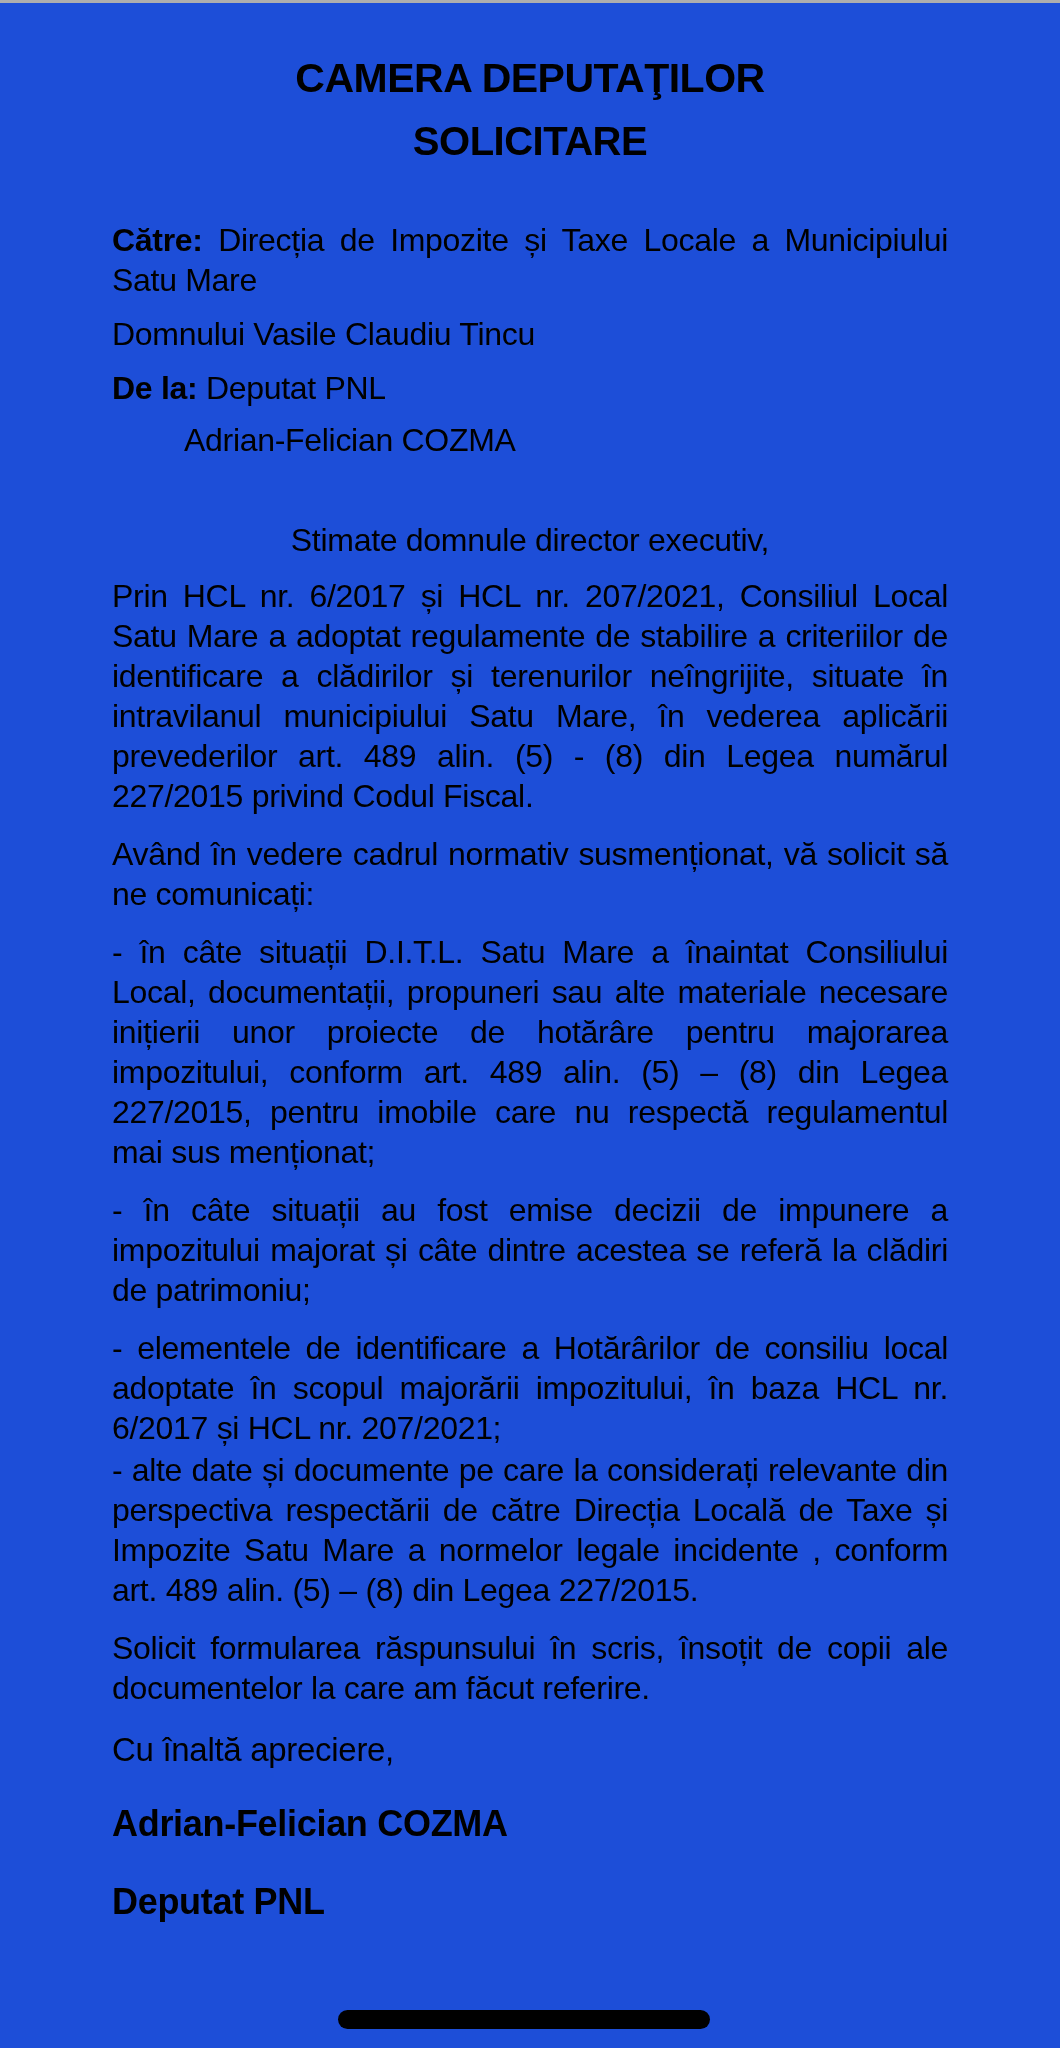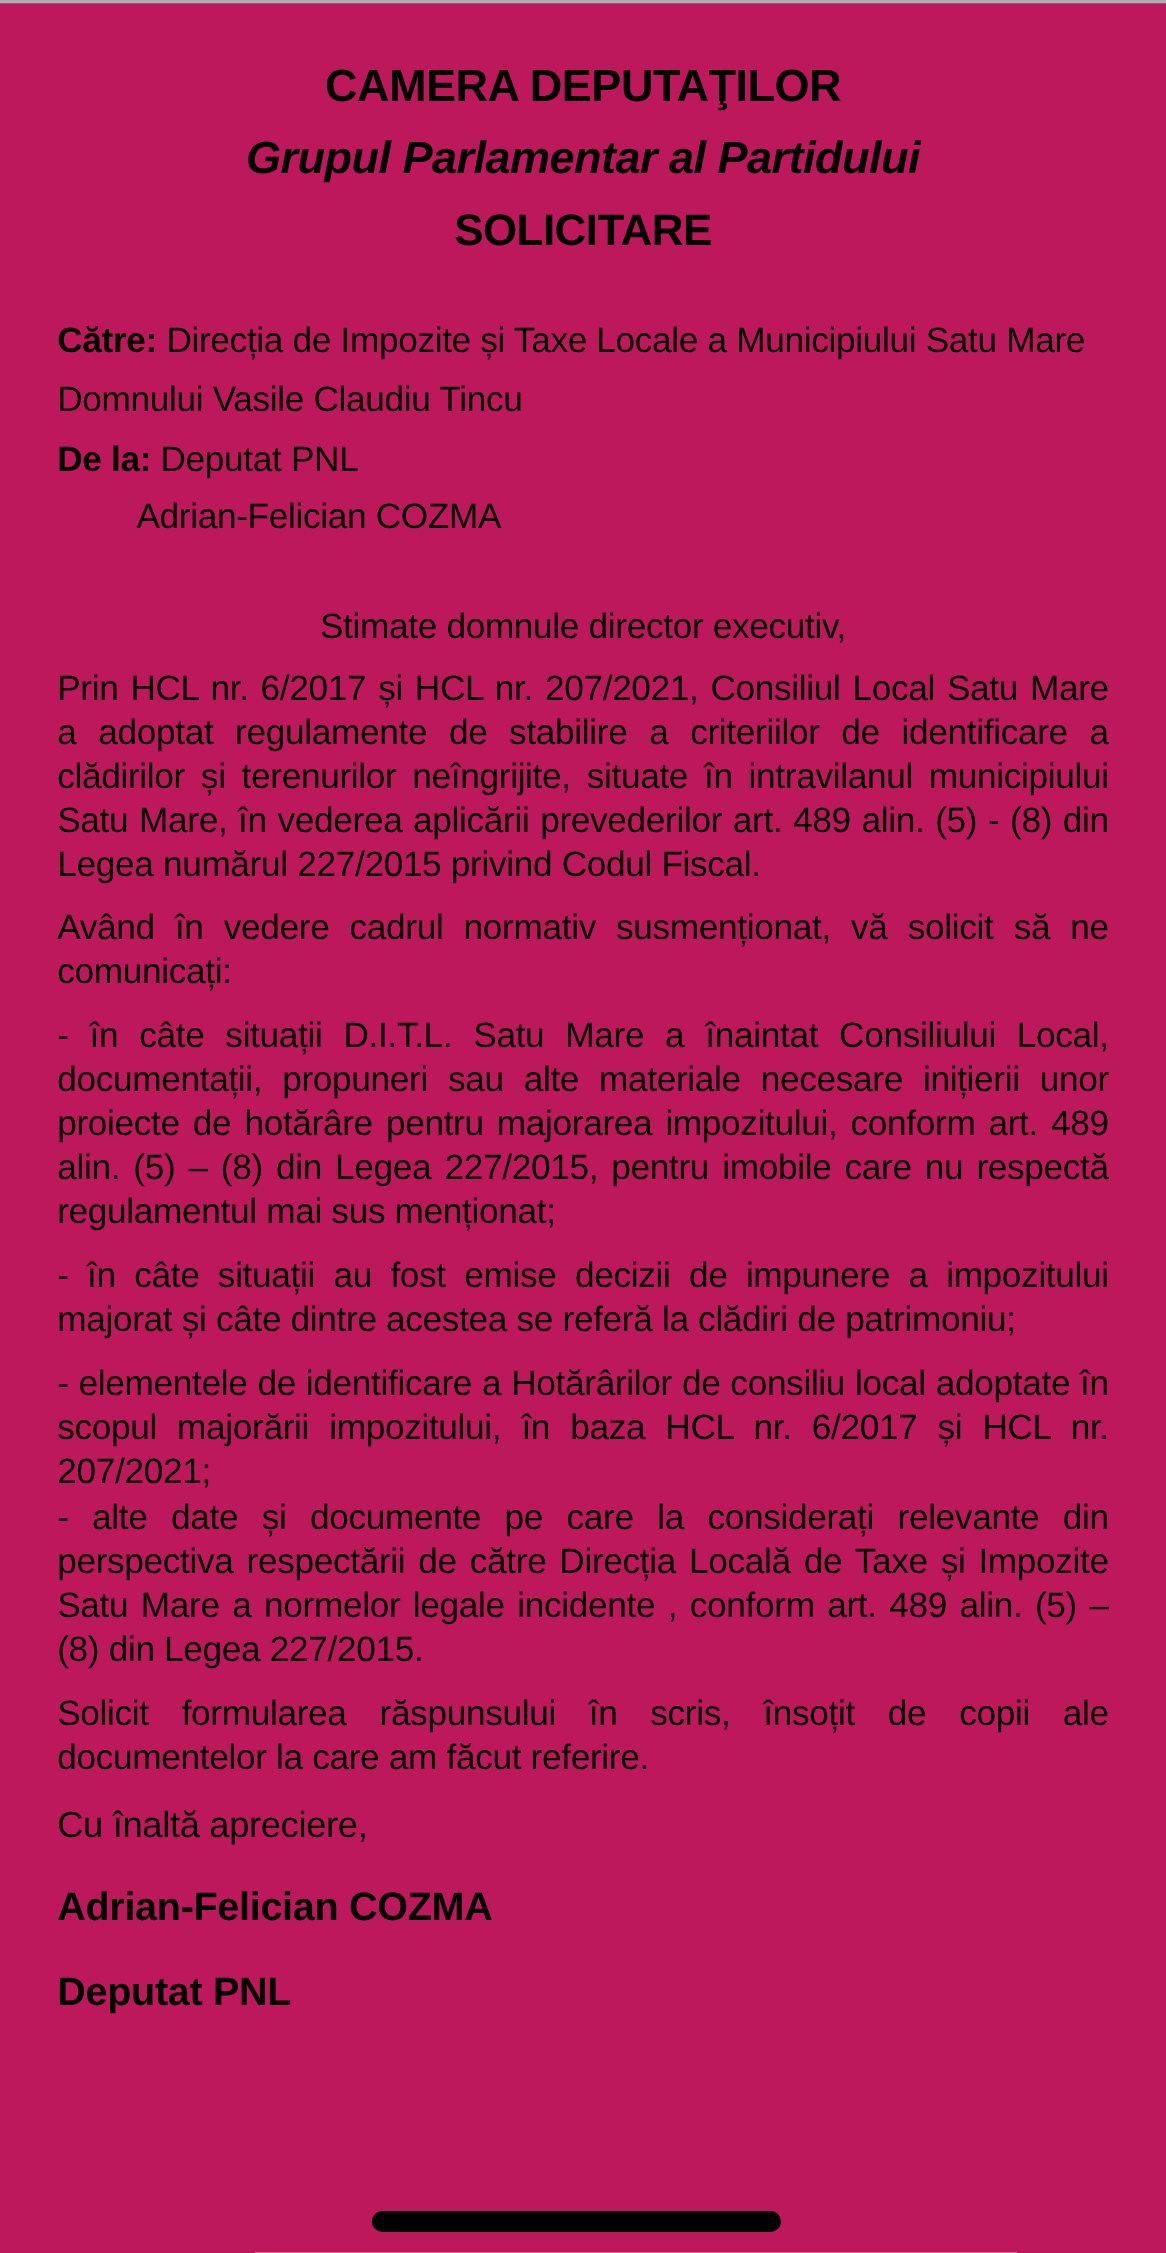--- a/index.html
+++ b/index.html
@@ -1,24 +1,24 @@
 <!DOCTYPE html>
 <html><head>
 <meta charset="utf-8">
 <style>
   html, body { margin: 0; padding: 0; background: #ffffff; }
   .page {
     position: relative;
     width: 1060px;
     height: 2048px;
     box-sizing: border-box;
-    background: #be185d;
+    background: #1d4ed8;
     color: #000000;
     font-family: "Liberation Sans", "DejaVu Sans", sans-serif;
-    padding: 0 52px;
+    padding: 0 112px;
     overflow: hidden;
   }
   .top-divider {
     position: absolute;
     top: 0; left: 0;
     width: 100%; height: 3px;
     background: #aeaeae;
   }
   .doc-title {
     margin: 53px 0 0;
@@ -89,21 +89,20 @@
 </head>
 <body>
 
 <div class="page">
 
   <div class="top-divider"></div>
 
   <div class="doc-title">CAMERA DEPUTAŢILOR</div>
 
   <div class="doc-subtitle">
-    <div>Grupul Parlamentar al Partidului</div>
   </div>
 
   <div class="doc-type">SOLICITARE</div>
 
   <p class="para first"><span class="b">Către:</span><span> Direcția de Impozite și Taxe Locale a Municipiului Satu Mare</span></p>
 
   <p class="para tight">Domnului Vasile Claudiu Tincu</p>
 
   <p class="para tight"><span class="b">De la:</span><span> Deputat PNL</span></p>
 

